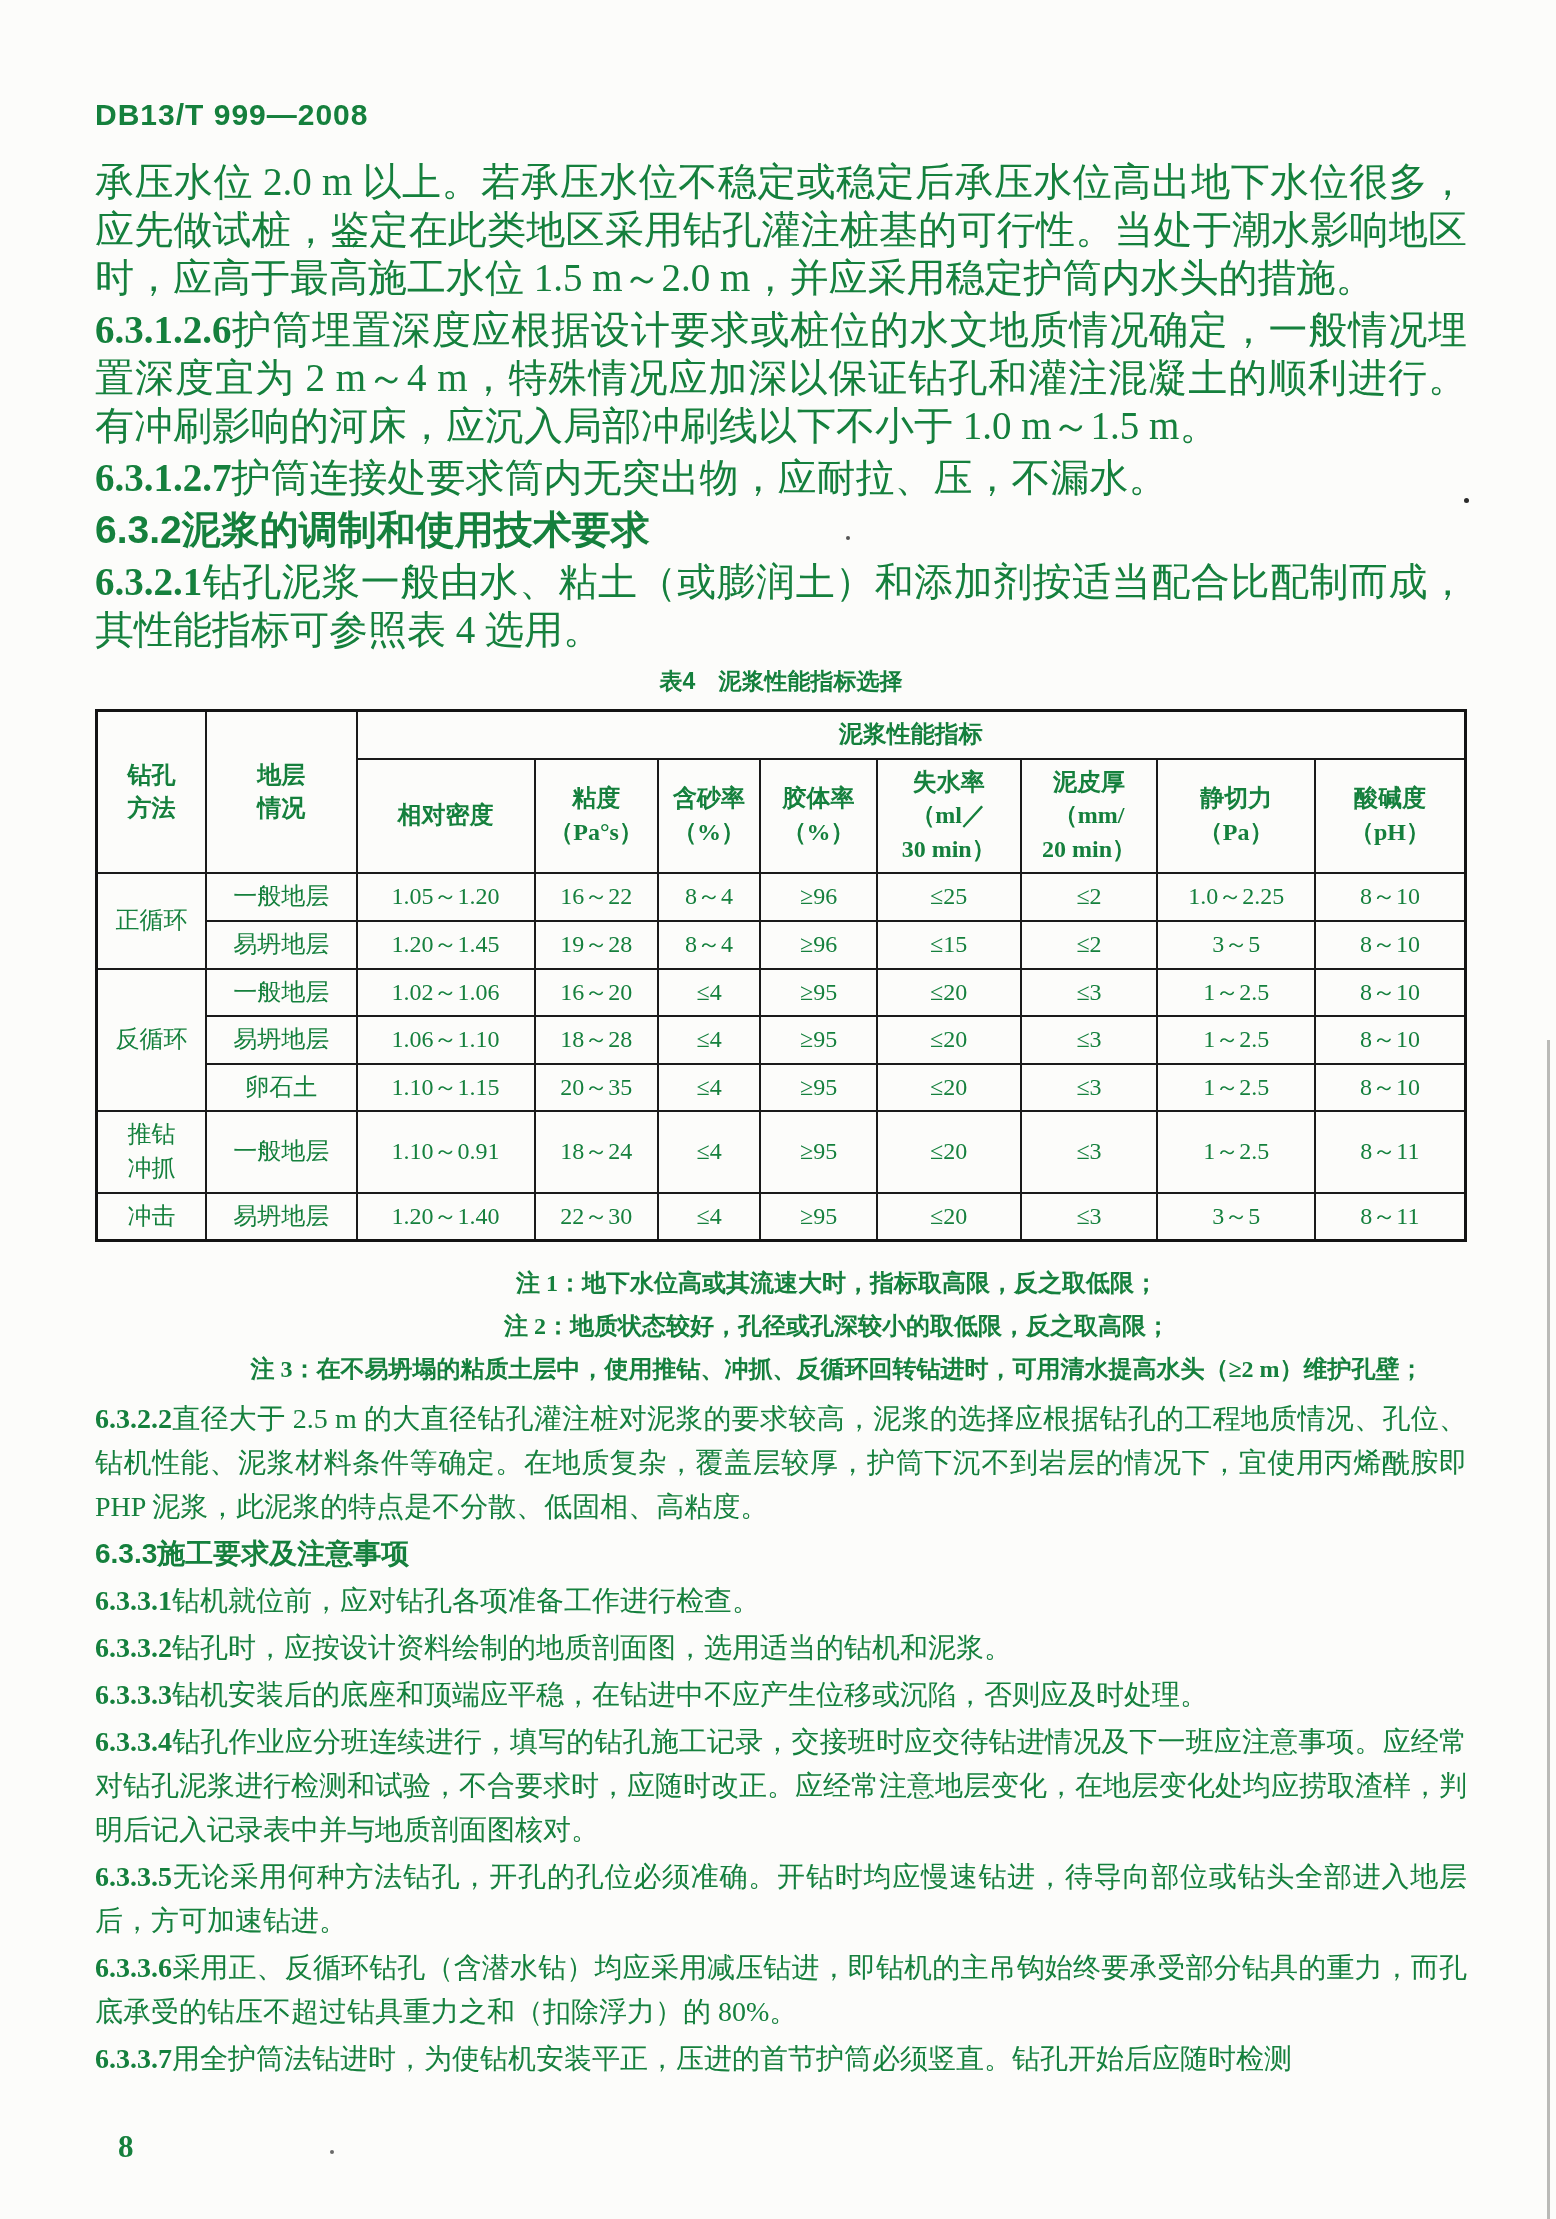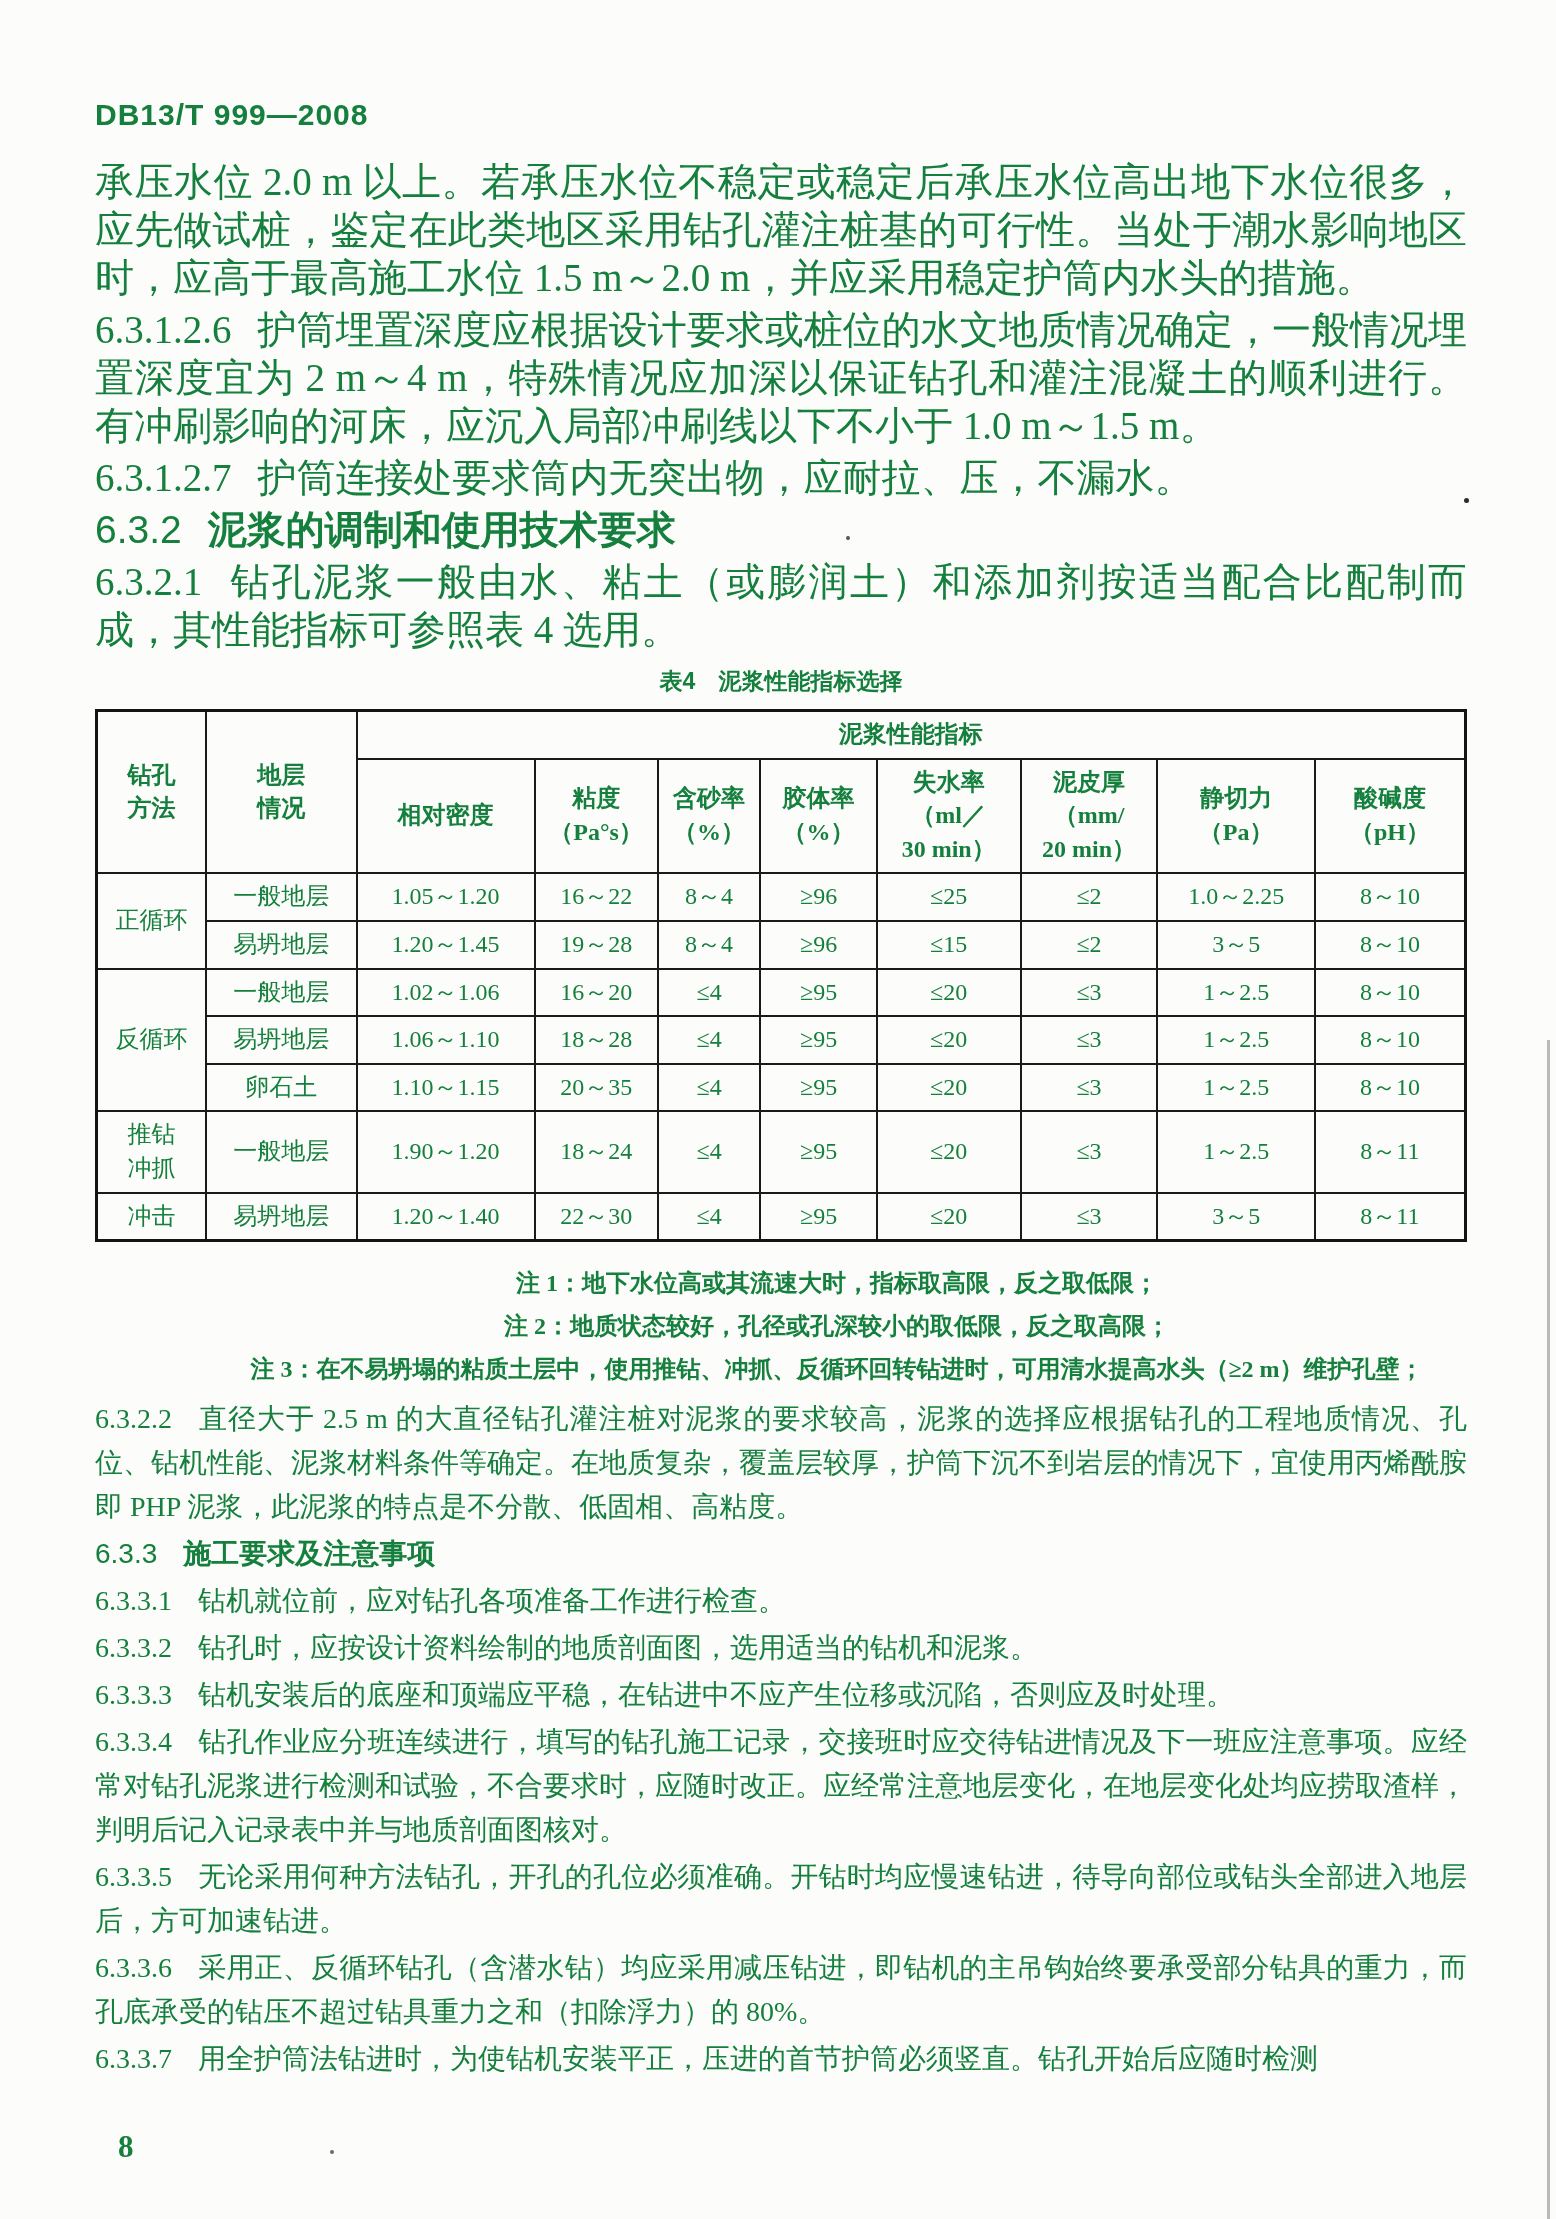--- a/index.html
+++ b/index.html
@@ -17,21 +17,21 @@
   .doc-header {
     font-family:"Liberation Sans","DejaVu Sans",sans-serif;
     font-weight:bold; font-size:30px; letter-spacing:1px;
     margin-bottom:26px;
   }
 
   .para {
     font-size:39px; line-height:48px; margin:4px 0;
     text-align:justify; text-justify:inter-ideograph;
   }
-  .para .clause-num { font-weight:normal; margin-right:26px; }
+  .para .clause-num { font-weight:bold; }
   .para.heading { font-weight:bold; font-family:"Liberation Sans","DejaVu Sans",sans-serif; }
   .para.tight { font-size:28px; line-height:44px; margin:3px 0; }
 
   .table-title {
     text-align:center; font-weight:bold; font-size:23px;
     font-family:"Liberation Sans","DejaVu Sans",sans-serif;
     margin:12px 0 12px 0;
   }
 
   table.spec-table {
@@ -187,21 +187,21 @@
             <td class="val">≥95</td>
             <td class="val">≤20</td>
             <td class="val">≤3</td>
             <td class="val">1～2.5</td>
             <td class="val">8～10</td>
           </tr>
           <tr>
             <td class="method" rowspan="1">推钻
 冲抓</td>
             <td class="stratum">一般地层</td>
-            <td class="val">1.90～1.20</td>
+            <td class="val">1.10～0.91</td>
             <td class="val">18～24</td>
             <td class="val">≤4</td>
             <td class="val">≥95</td>
             <td class="val">≤20</td>
             <td class="val">≤3</td>
             <td class="val">1～2.5</td>
             <td class="val">8～11</td>
           </tr>
           <tr>
             <td class="method" rowspan="1">冲击</td>

